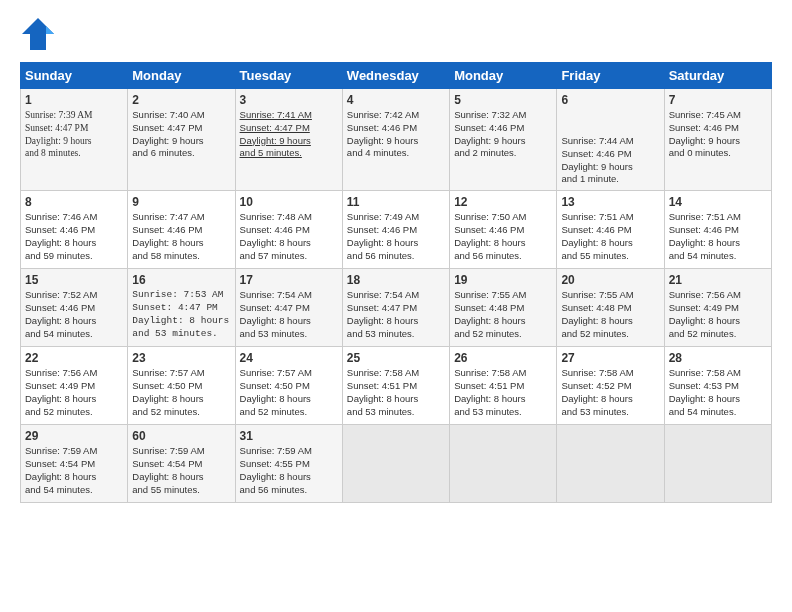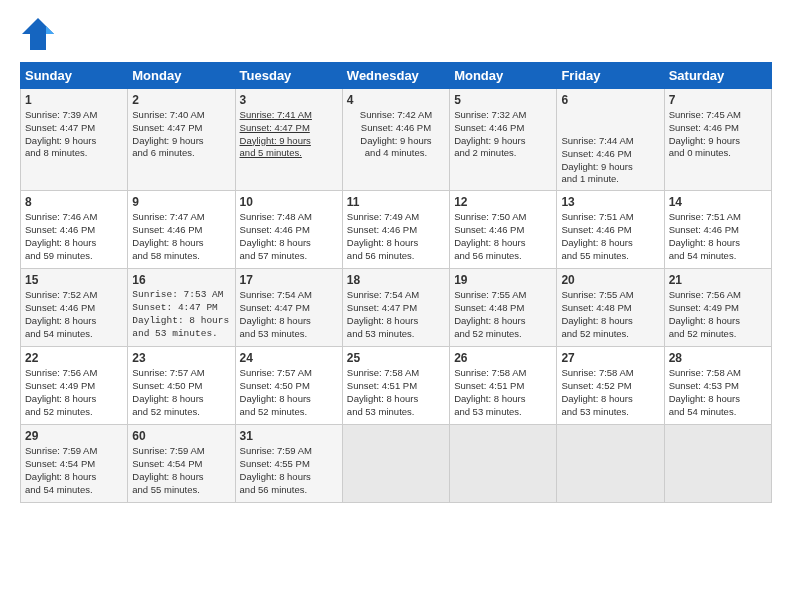--- a/index.html
+++ b/index.html
@@ -120,42 +120,42 @@
           <th>Wednesday</th>
           <th>Monday</th>
           <th>Friday</th>
           <th>Saturday</th>
         </tr>
     </thead>
     <tbody id="calendar-body">
     <tr>
           <td>
             <span class="day-num">1</span>
-            <div class="cell-text" style="white-space: pre-line;">Sunrise: 7:39 AM
+            <div class="cell-text" style="white-space: pre-line; font-family: Liberation Serif, serif;">Sunrise: 7:39 AM
 Sunset: 4:47 PM
 Daylight: 9 hours
 and 8 minutes.</div>
           </td>
           <td>
             <span class="day-num">2</span>
             <div class="cell-text" style="white-space: pre-line;">Sunrise: 7:40 AM
 Sunset: 4:47 PM
 Daylight: 9 hours
 and 6 minutes.</div>
           </td>
           <td>
             <span class="day-num">3</span>
             <div class="cell-text" style="white-space: pre-line; text-decoration: underline;">Sunrise: 7:41 AM
 Sunset: 4:47 PM
 Daylight: 9 hours
 and 5 minutes.</div>
           </td>
           <td>
             <span class="day-num">4</span>
-            <div class="cell-text" style="white-space: pre-line; text-align: center;">Sunrise: 7:42 AM
+            <div class="cell-text" style="white-space: pre-line;">Sunrise: 7:42 AM
 Sunset: 4:46 PM
 Daylight: 9 hours
 and 4 minutes.</div>
           </td>
           <td>
             <span class="day-num">5</span>
             <div class="cell-text" style="white-space: pre-line;">Sunrise: 7:32 AM
 Sunset: 4:46 PM
 Daylight: 9 hours
 and 2 minutes.</div>

